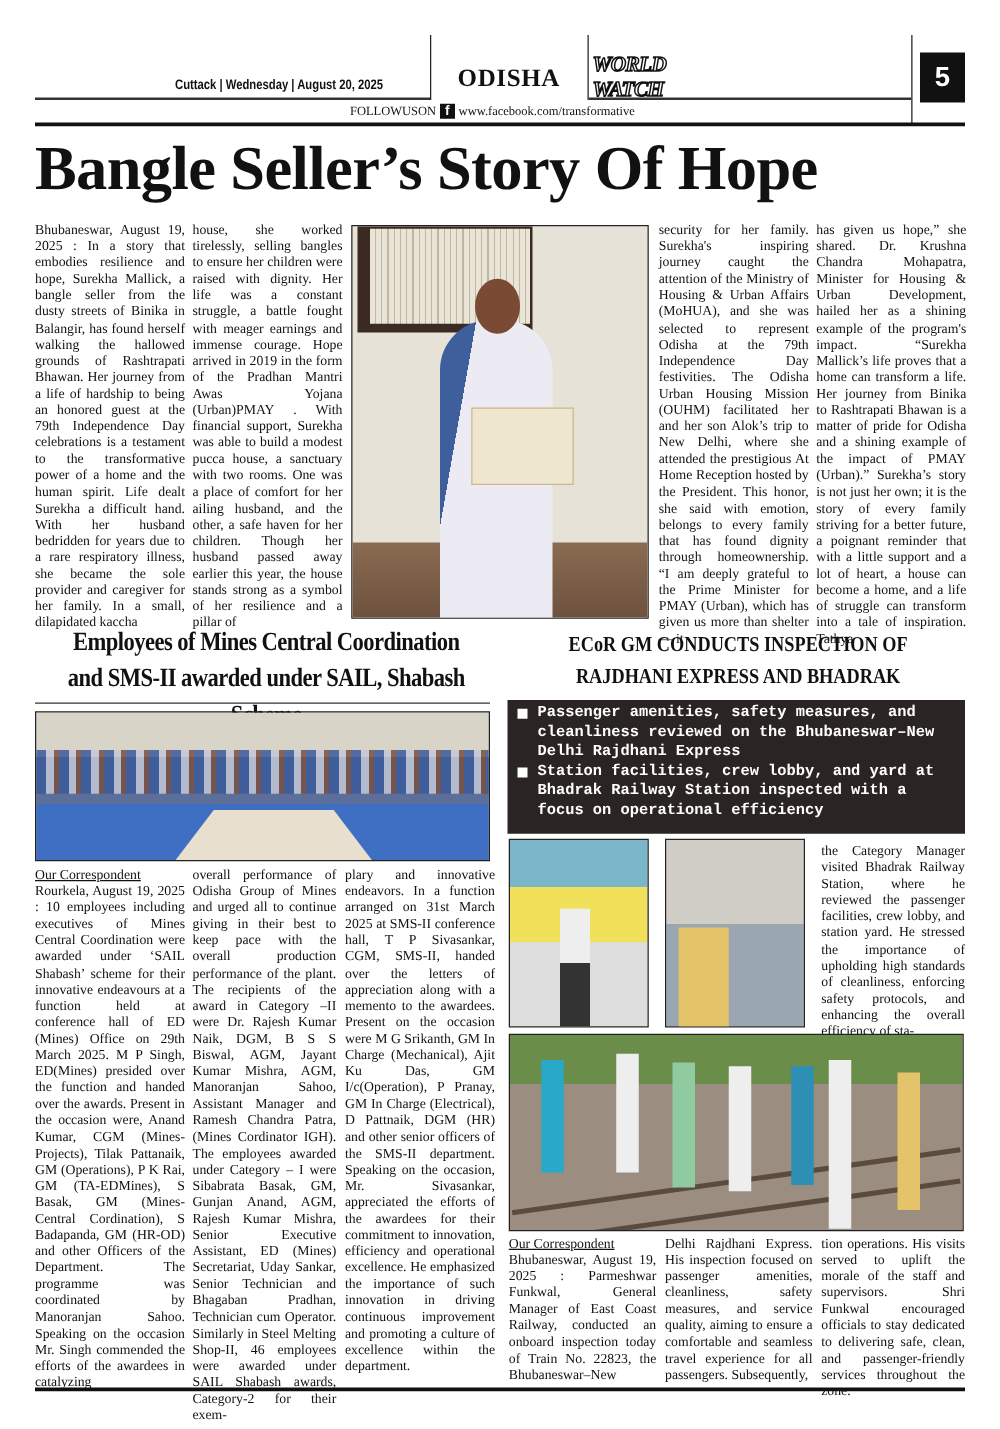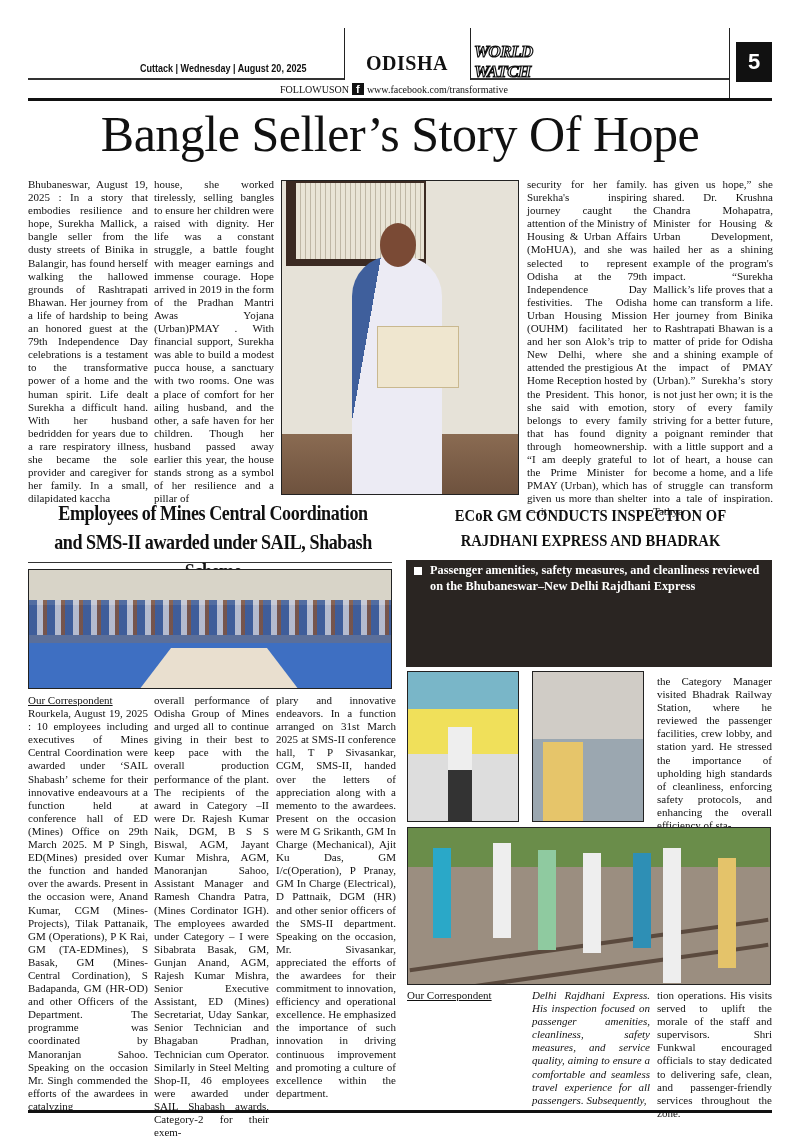--- a/index.html
+++ b/index.html
@@ -14,21 +14,21 @@
   .mh-vline2 { left: 470px; top: 28px; width: 1px; height: 52px; background: #222; }
   .mh-logo { left: 474px; top: 42px; width: 92px; height: 36px; font-family: "Liberation Serif", serif; font-weight: bold; font-style: italic; font-size: 17px; color: #fff; -webkit-text-stroke: 1.2px #111; letter-spacing: -0.5px; }
   .mh-rule2 { left: 471px; top: 78px; width: 258px; height: 2px; background: #333; }
   .mh-vline3 { left: 729px; top: 28px; width: 1px; height: 72px; background: #222; }
   .mh-page { left: 736px; top: 42px; width: 36px; height: 40px; background: #111; color: #fff; font-family: "Liberation Sans", sans-serif; font-weight: bold; font-size: 22px; text-align: center; line-height: 40px; }
   .mh-follow { left: 280px; top: 83px; font-size: 10px; font-family: "Liberation Serif", serif; white-space: nowrap; display: flex; align-items: flex-end; gap: 3px; }
   .mh-follow .fb { width: 12px; height: 12px; background: #111; color: #fff; font-family: "Liberation Sans", sans-serif; font-weight: bold; font-size: 11px; line-height: 13px; text-align: center; display: inline-block; }
   .mh-rule3 { left: 28px; top: 98px; width: 744px; height: 3px; background: #111; }
 
   
-  .headline { left: 28px; top: 104px; width: 744px; text-align: center; font-family: "Liberation Serif", serif; font-weight: normal; font-size: 50px; line-height: 60px; letter-spacing: -0.5px; }
+  .headline { left: 28px; top: 104px; width: 744px; font-family: "Liberation Serif", serif; font-weight: bold; font-size: 50px; line-height: 60px; letter-spacing: -0.5px; }
 
   .col { font-size: 11px; line-height: 13.1px; text-align: justify; hyphens: auto; }
   .col p { margin: 0; }
   .byline { text-decoration: underline; display: block; }
 
   
   .photo { border: 1px solid #222; overflow: hidden; }
   .ph-bangle { left: 281px; top: 180px; width: 238px; height: 315px;
     background:
       radial-gradient(ellipse 22px 28px at 47% 17%, #5a3a2a 60%, transparent 62%),
@@ -54,21 +54,21 @@
     background: linear-gradient(#6a8d4a 0 25%, #9b8e80 25% 100%); }
   .ph-rail3 .track { position: absolute; left: 0; width: 100%; height: 4px; background: #5b4a3e; transform: rotate(-8deg); }
   .ph-rail3 .p { position: absolute; width: 18px; background: #eee; }
 
   
   .mines-head { left: 28px; top: 499px; width: 370px; text-align: center; font-family: "Liberation Serif", serif; font-weight: bold; font-size: 21px; line-height: 29px; transform: scaleX(0.86); transform-origin: center top; letter-spacing: -0.5px; }
   .mines-rule { left: 28px; top: 562px; width: 364px; height: 1px; background: #333; }
 
   
   .rail-head { left: 403px; top: 503px; width: 375px; text-align: center; font-family: "Liberation Serif", serif; font-weight: bold; font-size: 17px; line-height: 25px; letter-spacing: 0; transform: scaleX(0.86); transform-origin: center top; }
-  .rail-box { left: 406px; top: 560px; width: 366px; height: 107px; background: #2a2522; color: #fff; padding: 3px 8px 3px 8px; font-family: Liberation Serif, serif; font-weight: bold; font-size: 12.3px; line-height: 15.6px; }
+  .rail-box { left: 406px; top: 560px; width: 366px; height: 107px; background: #2a2522; color: #fff; padding: 3px 8px 3px 8px; font-family: Liberation Mono, monospace; font-weight: bold; font-size: 12.3px; line-height: 15.6px; }
   .rail-box .item { display: flex; gap: 8px; }
   .rail-box .sq { flex: none; width: 8px; height: 8px; background: #fff; margin-top: 4px; }
   .bottom-rule { left: 28px; top: 1110px; width: 744px; height: 3px; background: #111; }
 </style>
 </head>
 <body>
 
 <div class="abs mh-date">Cuttack | Wednesday  | August 20, 2025</div>
 <div class="abs mh-rule1"></div>
 <div class="abs mh-vline1"></div>
@@ -128,20 +128,24 @@
 <div class="abs col" style="left:276px;top:694px;width:120px;">
     <p>plary and innovative endeavors. In a function arranged on 31st March 2025 at SMS-II conference hall, T P Sivasankar, CGM, SMS-II, handed over the letters of appreciation along with a memento to the awardees. Present on the occasion were M G Srikanth, GM In Charge (Mechanical), Ajit Ku Das, GM I/c(Operation), P Pranay, GM In Charge (Electrical), D Pattnaik, DGM (HR) and other senior officers of the SMS-II department. Speaking on the occasion, Mr. Sivasankar, appreciated the efforts of the awardees for their commitment to innovation, efficiency and operational excellence. He emphasized the importance of such innovation in driving continuous improvement and promoting a culture of excellence within the department.</p>
   </div>
 
 <h2 class="abs rail-head">ECoR GM CONDUCTS INSPECTION OF RAJDHANI EXPRESS AND BHADRAK RAILWAY STATION</h2>
 <div class="abs rail-box">
   <div class="item">
       <span class="sq"></span>
       <span>Passenger amenities, safety measures, and cleanliness reviewed on the Bhubaneswar–New Delhi Rajdhani Express</span>
     </div>
+  <div class="item">
+      <span class="sq"></span>
+      <span>Station facilities, crew lobby, and yard at Bhadrak Railway Station inspected with a focus on operational efficiency</span>
+    </div>
 </div>
 
 <div class="abs photo ph-rail1">
     <div class="man"></div>
   </div>
 <div class="abs photo ph-rail2">
     <div class="man"></div>
   </div>
 <div class="abs col" style="left:657px;top:675px;width:115px;">
     <p>the Category Manager visited Bhadrak Railway Station, where he reviewed the passenger facilities, crew lobby, and station yard. He stressed the importance of upholding high standards of cleanliness, enforcing safety protocols, and enhancing the overall efficiency of sta-</p>
@@ -154,21 +158,22 @@
   <div class="p" style="left:85px;top:15px;height:95px;"></div>
   <div class="p" style="left:130px;top:22px;height:100px;background:#8fcaa0;"></div>
   <div class="p" style="left:175px;top:25px;height:100px;"></div>
   <div class="p" style="left:225px;top:25px;height:95px;background:#2e8fb5;"></div>
   <div class="p" style="left:255px;top:20px;height:135px;"></div>
   <div class="p" style="left:310px;top:30px;height:110px;background:#e4c36a;"></div>
 </div>
 
 <div class="abs col" style="left:407px;top:989px;width:118px;">
   <span class="byline">Our Correspondent</span>
+  <p>Bhubaneswar, August 19, 2025 : Parmeshwar Funkwal, General Manager of East Coast Railway, conducted an onboard inspection today of Train No. 22823, the Bhubaneswar–New</p>
 </div>
-<div class="abs col" style="left:532px;top:989px;width:118px;font-style:italic;">
+<div class="abs col" style="left:532px;top:989px;width:118px;">
     <p>Delhi Rajdhani Express. His inspection focused on passenger amenities, cleanliness, safety measures, and service quality, aiming to ensure a comfortable and seamless travel experience for all passengers. Subsequently,</p>
   </div>
 <div class="abs col" style="left:657px;top:989px;width:115px;">
     <p>tion operations. His visits served to uplift the morale of the staff and supervisors. Shri Funkwal encouraged officials to stay dedicated to delivering safe, clean, and passenger-friendly services throughout the zone.</p>
   </div>
 
 <div class="abs bottom-rule"></div>
 
 </body></html>

